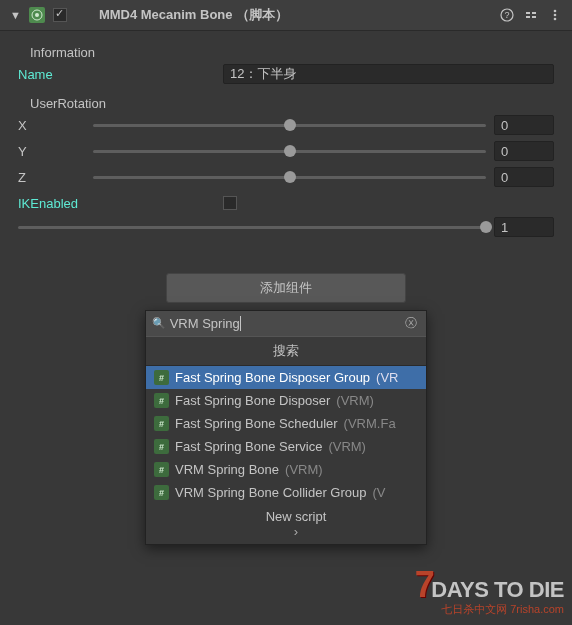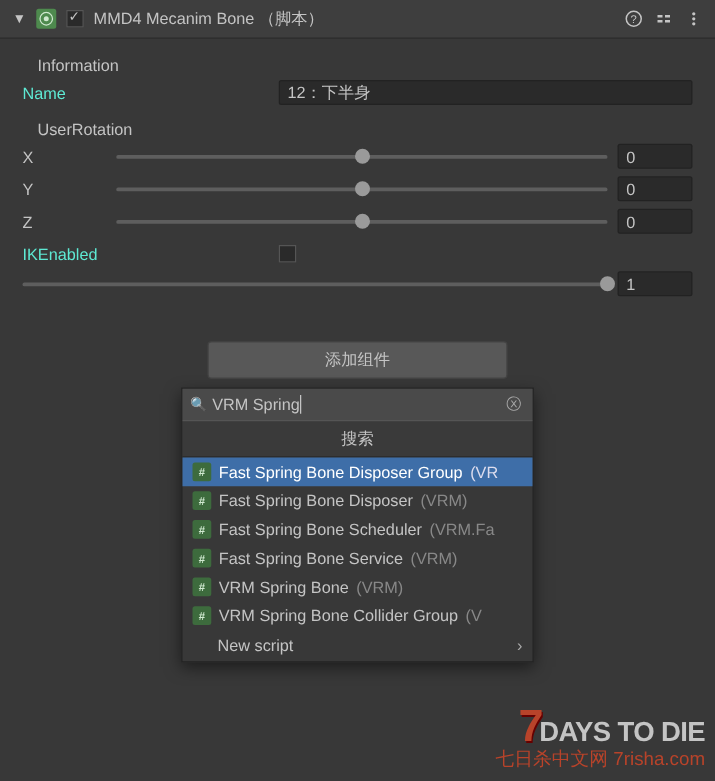--- a/index.html
+++ b/index.html
@@ -4,21 +4,21 @@
 <style>
 * { box-sizing: border-box; margin: 0; padding: 0; font-family: Arial, sans-serif; }
 body { background: #383838; color: #c4c4c4; font-size: 13px; width: 572px; height: 625px; position: relative; overflow: hidden; }
 
 .component-header { background: #3e3e3e; border-bottom: 1px solid #2a2a2a; padding: 6px 10px; display: flex; align-items: center; gap: 8px; }
 .foldout { color: #c4c4c4; font-size: 11px; cursor: pointer; }
 .script-icon { width: 16px; height: 16px; background: #4e8a4e; border-radius: 2px; display: flex; align-items: center; justify-content: center; }
 .script-icon svg { width: 12px; height: 12px; }
 .checkbox-header { width: 14px; height: 14px; background: #2a2a2a; border: 1px solid #555; cursor: pointer; position: relative; }
 .checkbox-header.checked::after { content: "✓"; position: absolute; top: -2px; left: 1px; color: #c4c4c4; font-size: 11px; }
-.component-title { font-weight: normal; flex: 1; }
+.component-title { font-weight: bold; flex: 1; margin-left: 24px; }
 .header-icons { display: flex; gap: 10px; align-items: center; }
 .header-icon { width: 14px; height: 14px; color: #c4c4c4; cursor: pointer; }
 
 .inspector-body { padding: 6px 18px 12px 18px; }
 .field-row { display: flex; align-items: center; margin-bottom: 4px; min-height: 20px; }
 .field-label { width: 205px; color: #5eead4; }
 .field-input { flex: 1; background: #2a2a2a; border: 1px solid #222; color: #c4c4c4; padding: 2px 6px; border-radius: 2px; height: 20px; font-size: 13px; }
 .section-label { margin: 8px 0 4px 12px; color: #c4c4c4; }
 
 .slider-row { display: flex; align-items: center; margin-bottom: 6px; }
@@ -38,27 +38,27 @@
 .search-cursor { border-right: 1px solid #c4c4c4; animation: blink 1s infinite; }
 .clear-btn { color: #aaa; cursor: pointer; font-size: 12px; padding: 0 3px; }
 .dropdown-header { background: #3a3a3a; padding: 5px; text-align: center; border-top: 1px solid #555; border-bottom: 1px solid #2a2a2a; }
 .result-list { }
 .result-item { display: flex; align-items: center; padding: 4px 8px; gap: 6px; cursor: pointer; }
 .result-item.selected { background: #3e6ea8; color: #fff; }
 .result-item.selected .result-sub { color: #dde; }
 .cs-icon { width: 15px; height: 15px; background: #3d6b3d; border-radius: 2px; display: flex; align-items: center; justify-content: center; font-size: 9px; color: #cfe8cf; font-weight: bold; flex-shrink: 0; }
 .result-name { }
 .result-sub { color: #888; }
-.new-script-row { display: flex; align-items: center; padding: 5px 8px 5px 28px; cursor: pointer; justify-content: space-between; }
+.new-script-row { display: flex; align-items: center; padding: 5px 8px 5px 28px; cursor: pointer; justify-content: space-between; flex-direction: column; }
 .chevron-right { color: #aaa; }
 
 .watermark { position: absolute; right: 8px; bottom: 8px; text-align: right; }
 .watermark-main { font-family: "Arial Black", sans-serif; font-size: 22px; font-weight: 900; color: #c4c4c4; letter-spacing: -0.5px; display: flex; align-items: baseline; justify-content: flex-end; }
 .watermark-seven { color: #b8432a; font-size: 36px; font-weight: 900; margin-right: -3px; text-shadow: 1px 1px 0 #600; }
-.watermark-sub { font-size: 15px; color: #b8432a; margin-top: -4px; }
+.watermark-sub { font-size: 11px; color: #b8432a; margin-top: -4px; }
 
 @keyframes blink { 50% { border-color: transparent; } }
 </style>
 </head>
 <body>
 
 <div class="component-header">
   <span class="foldout">▼</span>
   <span class="script-icon">
     <svg viewBox="0 0 12 12">

